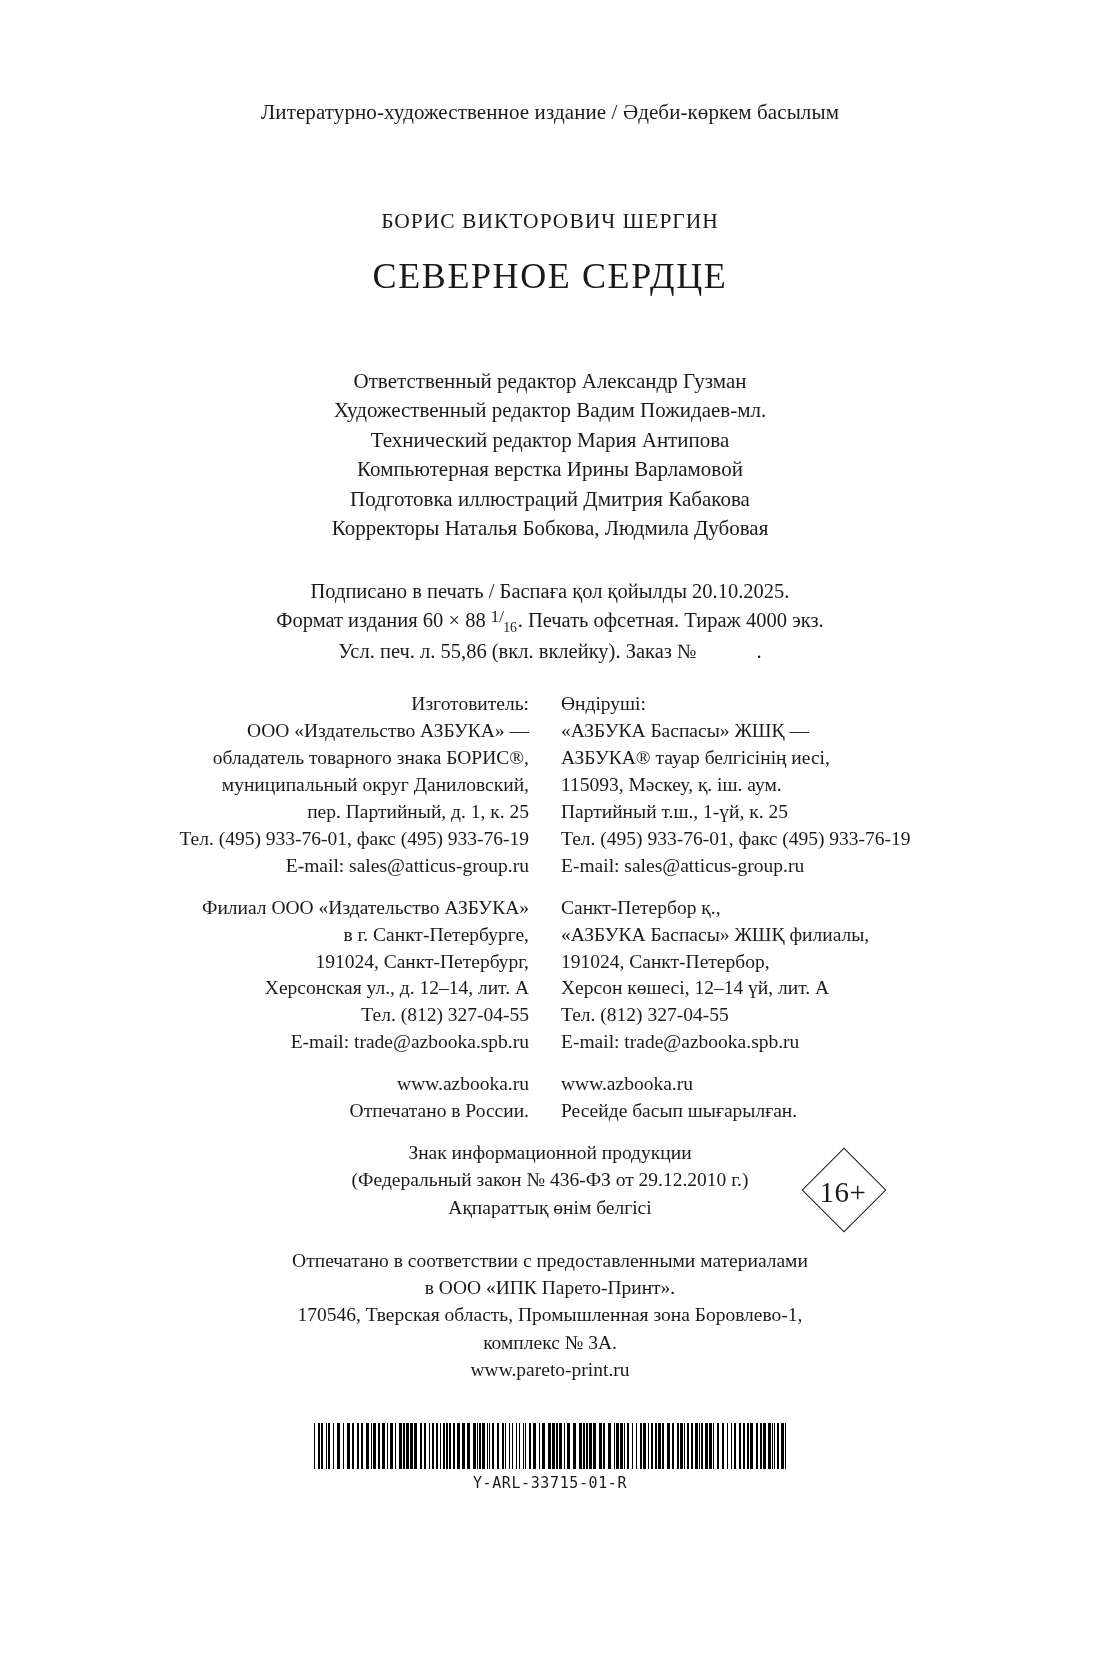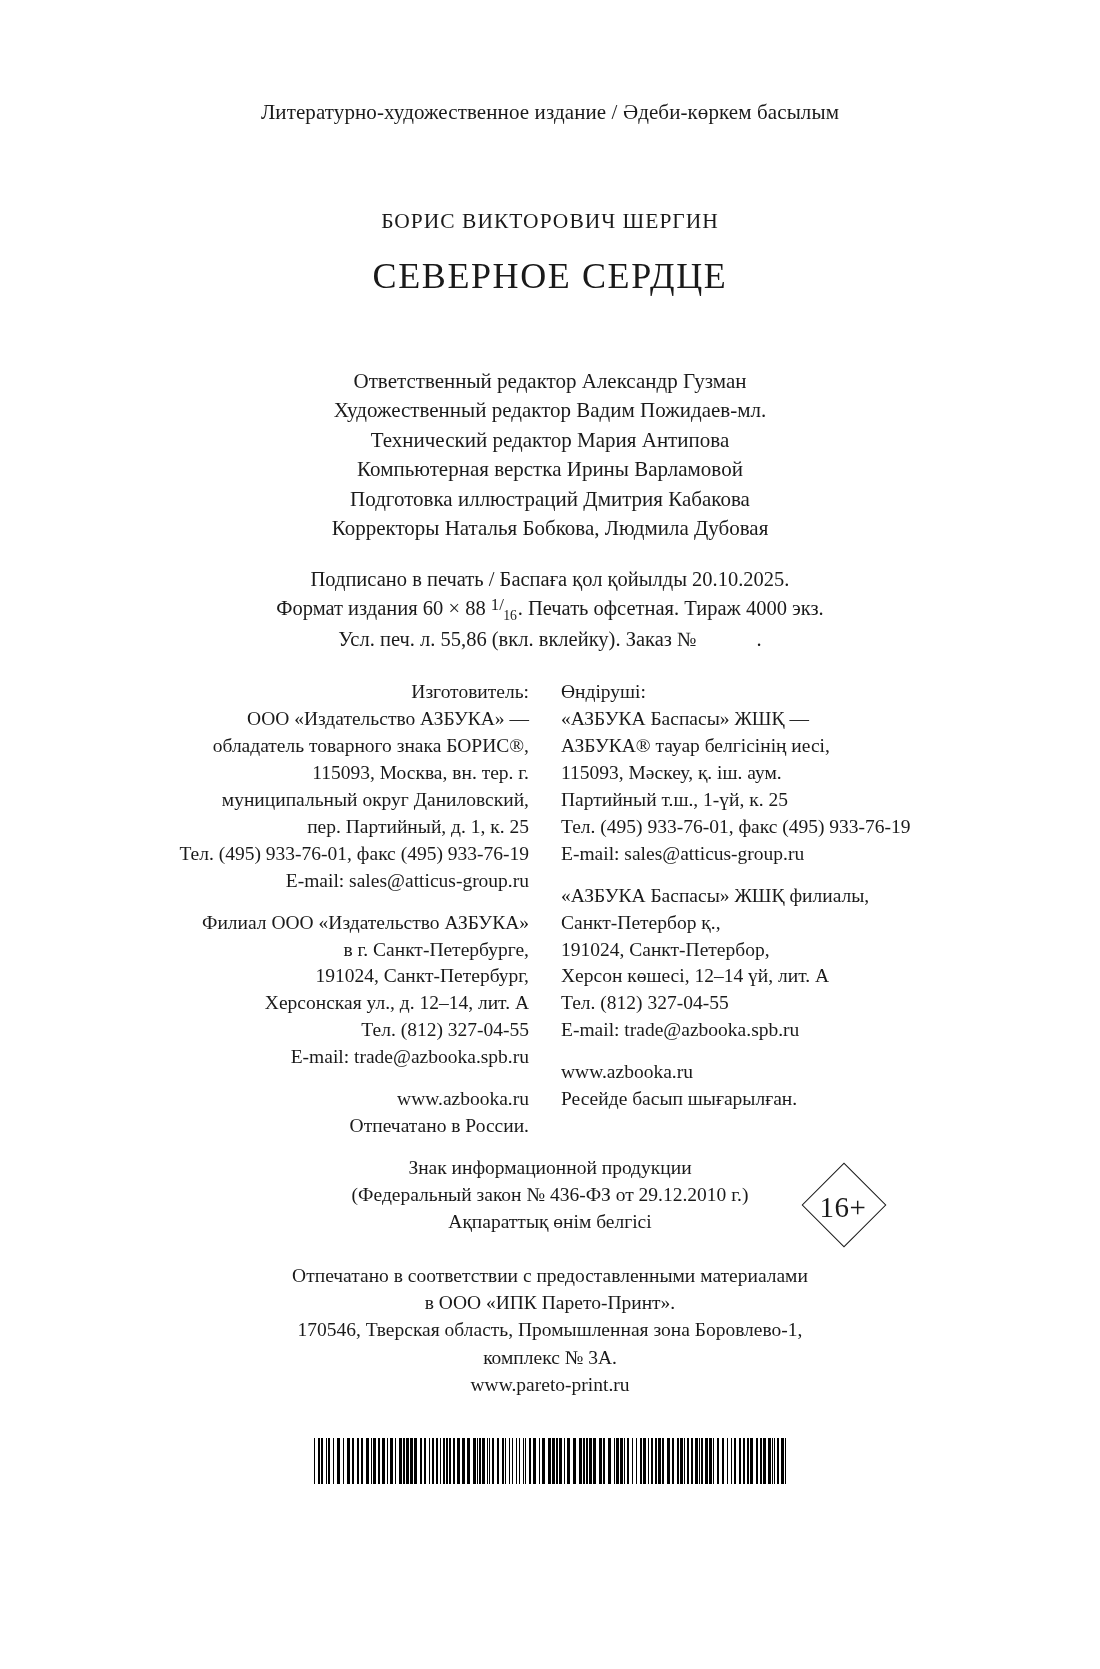--- a/index.html
+++ b/index.html
@@ -46,21 +46,21 @@
 
   .staff {
     margin-top: 70px;
     text-align: center;
     font-size: 21px;
     line-height: 1.40;
   }
   .staff div { white-space: nowrap; }
 
   .printinfo {
-    margin-top: 22px;
+    margin-top: 34px;
     text-align: center;
     font-size: 20.5px;
     line-height: 1.40;
   }
   .frac {
     display: inline-block;
     font-size: 0.82em;
     position: relative;
     top: -0.32em;
   }
@@ -192,21 +192,20 @@
     </div>
   </div>
 
   <div class="cols">
 
     <div class="col-left">
       <div class="block">
         <div>Изготовитель:</div>
         <div>ООО «Издательство АЗБУКА» —</div>
         <div>обладатель товарного знака БОРИС®,</div>
-        <div>115093, Москва, вн. тер. г.</div>
         <div>муниципальный округ Даниловский,</div>
         <div>пер. Партийный, д. 1, к. 25</div>
         <div>Тел. (495) 933-76-01, факс (495) 933-76-19</div>
         <div>E-mail: sales@atticus-group.ru</div>
       </div>
       <div class="block">
         <div>Филиал ООО «Издательство АЗБУКА»</div>
         <div>в г. Санкт-Петербурге,</div>
         <div>191024, Санкт-Петербург,</div>
         <div>Херсонская ул., д. 12–14, лит. А</div>
@@ -223,22 +222,22 @@
       <div class="block">
         <div>Өндіруші:</div>
         <div>«АЗБУКА Баспасы» ЖШҚ —</div>
         <div>АЗБУКА® тауар белгісінің иесі,</div>
         <div>115093, Мәскеу, қ. іш. аум.</div>
         <div>Партийный т.ш., 1-үй, к. 25</div>
         <div>Тел. (495) 933-76-01, факс (495) 933-76-19</div>
         <div>E-mail: sales@atticus-group.ru</div>
       </div>
       <div class="block">
+        <div>Санкт-Петербор қ.,</div>
         <div>«АЗБУКА Баспасы» ЖШҚ филиалы,</div>
-        <div>Санкт-Петербор қ.,</div>
         <div>191024, Санкт-Петербор,</div>
         <div>Херсон көшесі, 12–14 үй, лит. А</div>
         <div>Тел. (812) 327-04-55</div>
         <div>E-mail: trade@azbooka.spb.ru</div>
       </div>
       <div class="block">
         <div>www.azbooka.ru</div>
         <div>Ресейде басып шығарылған.</div>
       </div>
     </div>
@@ -259,15 +258,16 @@
   <div class="printer">
     <div>Отпечатано в соответствии с предоставленными материалами</div>
     <div>в ООО «ИПК Парето-Принт».</div>
     <div>170546, Тверская область, Промышленная зона Боровлево-1,</div>
     <div>комплекс № 3А.</div>
     <div>www.pareto-print.ru</div>
   </div>
 
   <div class="barcode-wrap">
     <div class="barcode" id="barcode"><i style="width:1px"></i><i style="width:3px;background:transparent"></i><i style="width:2px"></i><i style="width:1px;background:transparent"></i><i style="width:2px"></i><i style="width:3px;background:transparent"></i><i style="width:1px"></i><i style="width:1px;background:transparent"></i><i style="width:2px"></i><i style="width:3px;background:transparent"></i><i style="width:1px"></i><i style="width:3px;background:transparent"></i><i style="width:3px"></i><i style="width:3px;background:transparent"></i><i style="width:1px"></i><i style="width:3px;background:transparent"></i><i style="width:3px"></i><i style="width:2px;background:transparent"></i><i style="width:2px"></i><i style="width:3px;background:transparent"></i><i style="width:2px"></i><i style="width:2px;background:transparent"></i><i style="width:2px"></i><i style="width:3px;background:transparent"></i><i style="width:3px"></i><i style="width:2px;background:transparent"></i><i style="width:1px"></i><i style="width:1px;background:transparent"></i><i style="width:3px"></i><i style="width:2px;background:transparent"></i><i style="width:2px"></i><i style="width:2px;background:transparent"></i><i style="width:3px"></i><i style="width:2px;background:transparent"></i><i style="width:1px"></i><i style="width:2px;background:transparent"></i><i style="width:3px"></i><i style="width:2px;background:transparent"></i><i style="width:1px"></i><i style="width:3px;background:transparent"></i><i style="width:3px"></i><i style="width:1px;background:transparent"></i><i style="width:2px"></i><i style="width:1px;background:transparent"></i><i style="width:3px"></i><i style="width:1px;background:transparent"></i><i style="width:3px"></i><i style="width:1px;background:transparent"></i><i style="width:3px"></i><i style="width:3px;background:transparent"></i><i style="width:2px"></i><i style="width:2px;background:transparent"></i><i style="width:2px"></i><i style="width:3px;background:transparent"></i><i style="width:1px"></i><i style="width:2px;background:transparent"></i><i style="width:2px"></i><i style="width:2px;background:transparent"></i><i style="width:2px"></i><i style="width:2px;background:transparent"></i><i style="width:1px"></i><i style="width:2px;background:transparent"></i><i style="width:2px"></i><i style="width:1px;background:transparent"></i><i style="width:2px"></i><i style="width:1px;background:transparent"></i><i style="width:2px"></i><i style="width:2px;background:transparent"></i><i style="width:2px"></i><i style="width:2px;background:transparent"></i><i style="width:3px"></i><i style="width:2px;background:transparent"></i><i style="width:3px"></i><i style="width:2px;background:transparent"></i><i style="width:3px"></i><i style="width:3px;background:transparent"></i><i style="width:3px"></i><i style="width:1px;background:transparent"></i><i style="width:1px"></i><i style="width:1px;background:transparent"></i><i style="width:2px"></i><i style="width:1px;background:transparent"></i><i style="width:3px"></i><i style="width:2px;background:transparent"></i><i style="width:1px"></i><i style="width:1px;background:transparent"></i><i style="width:1px"></i><i style="width:2px;background:transparent"></i><i style="width:2px"></i><i style="width:3px;background:transparent"></i><i style="width:2px"></i><i style="width:3px;background:transparent"></i><i style="width:2px"></i><i style="width:1px;background:transparent"></i><i style="width:1px"></i><i style="width:3px;background:transparent"></i><i style="width:1px"></i><i style="width:2px;background:transparent"></i><i style="width:1px"></i><i style="width:3px;background:transparent"></i><i style="width:1px"></i><i style="width:2px;background:transparent"></i><i style="width:1px"></i><i style="width:3px;background:transparent"></i><i style="width:1px"></i><i style="width:1px;background:transparent"></i><i style="width:1px"></i><i style="width:3px;background:transparent"></i><i style="width:2px"></i><i style="width:2px;background:transparent"></i><i style="width:3px"></i><i style="width:3px;background:transparent"></i><i style="width:1px"></i><i style="width:2px;background:transparent"></i><i style="width:3px"></i><i style="width:3px;background:transparent"></i><i style="width:3px"></i><i style="width:1px;background:transparent"></i><i style="width:3px"></i><i style="width:1px;background:transparent"></i><i style="width:2px"></i><i style="width:1px;background:transparent"></i><i style="width:3px"></i><i style="width:2px;background:transparent"></i><i style="width:1px"></i><i style="width:2px;background:transparent"></i><i style="width:3px"></i><i style="width:3px;background:transparent"></i><i style="width:3px"></i><i style="width:3px;background:transparent"></i><i style="width:3px"></i><i style="width:1px;background:transparent"></i><i style="width:2px"></i><i style="width:1px;background:transparent"></i><i style="width:2px"></i><i style="width:1px;background:transparent"></i><i style="width:3px"></i><i style="width:1px;background:transparent"></i><i style="width:3px"></i><i style="width:3px;background:transparent"></i><i style="width:3px"></i><i style="width:1px;background:transparent"></i><i style="width:2px"></i><i style="width:3px;background:transparent"></i><i style="width:3px"></i><i style="width:3px;background:transparent"></i><i style="width:1px"></i><i style="width:1px;background:transparent"></i><i style="width:3px"></i><i style="width:1px;background:transparent"></i><i style="width:3px"></i><i style="width:1px;background:transparent"></i><i style="width:1px"></i><i style="width:2px;background:transparent"></i><i style="width:2px"></i><i style="width:3px;background:transparent"></i><i style="width:1px"></i><i style="width:3px;background:transparent"></i><i style="width:1px"></i><i style="width:3px;background:transparent"></i><i style="width:2px"></i><i style="width:1px;background:transparent"></i><i style="width:3px"></i><i style="width:2px;background:transparent"></i><i style="width:1px"></i><i style="width:2px;background:transparent"></i><i style="width:2px"></i><i style="width:2px;background:transparent"></i><i style="width:2px"></i><i style="width:1px;background:transparent"></i><i style="width:3px"></i><i style="width:1px;background:transparent"></i><i style="width:2px"></i><i style="width:3px;background:transparent"></i><i style="width:3px"></i><i style="width:2px;background:transparent"></i><i style="width:2px"></i><i style="width:3px;background:transparent"></i><i style="width:2px"></i><i style="width:1px;background:transparent"></i><i style="width:3px"></i><i style="width:1px;background:transparent"></i><i style="width:1px"></i><i style="width:2px;background:transparent"></i><i style="width:2px"></i><i style="width:2px;background:transparent"></i><i style="width:2px"></i><i style="width:2px;background:transparent"></i><i style="width:3px"></i><i style="width:1px;background:transparent"></i><i style="width:1px"></i><i style="width:1px;background:transparent"></i><i style="width:2px"></i><i style="width:2px;background:transparent"></i><i style="width:3px"></i><i style="width:1px;background:transparent"></i><i style="width:3px"></i><i style="width:1px;background:transparent"></i><i style="width:1px"></i><i style="width:3px;background:transparent"></i><i style="width:2px"></i><i style="width:3px;background:transparent"></i><i style="width:2px"></i><i style="width:3px;background:transparent"></i><i style="width:1px"></i><i style="width:3px;background:transparent"></i><i style="width:1px"></i><i style="width:2px;background:transparent"></i><i style="width:2px"></i><i style="width:3px;background:transparent"></i><i style="width:2px"></i><i style="width:2px;background:transparent"></i><i style="width:2px"></i><i style="width:2px;background:transparent"></i><i style="width:2px"></i><i style="width:1px;background:transparent"></i><i style="width:3px"></i><i style="width:3px;background:transparent"></i><i style="width:2px"></i><i style="width:2px;background:transparent"></i><i style="width:2px"></i><i style="width:1px;background:transparent"></i><i style="width:3px"></i><i style="width:2px;background:transparent"></i><i style="width:3px"></i><i style="width:1px;background:transparent"></i><i style="width:1px"></i><i style="width:1px;background:transparent"></i><i style="width:1px"></i><i style="width:2px;background:transparent"></i><i style="width:2px"></i><i style="width:2px;background:transparent"></i><i style="width:3px"></i><i style="width:1px;background:transparent"></i><i style="width:1px"></i><i style="width:1px;background:transparent"></i></div>
+    <div class="barcode-label">Y-ARL-33715-01-R</div>
   </div>
 
 </div>
 
 </body></html>

